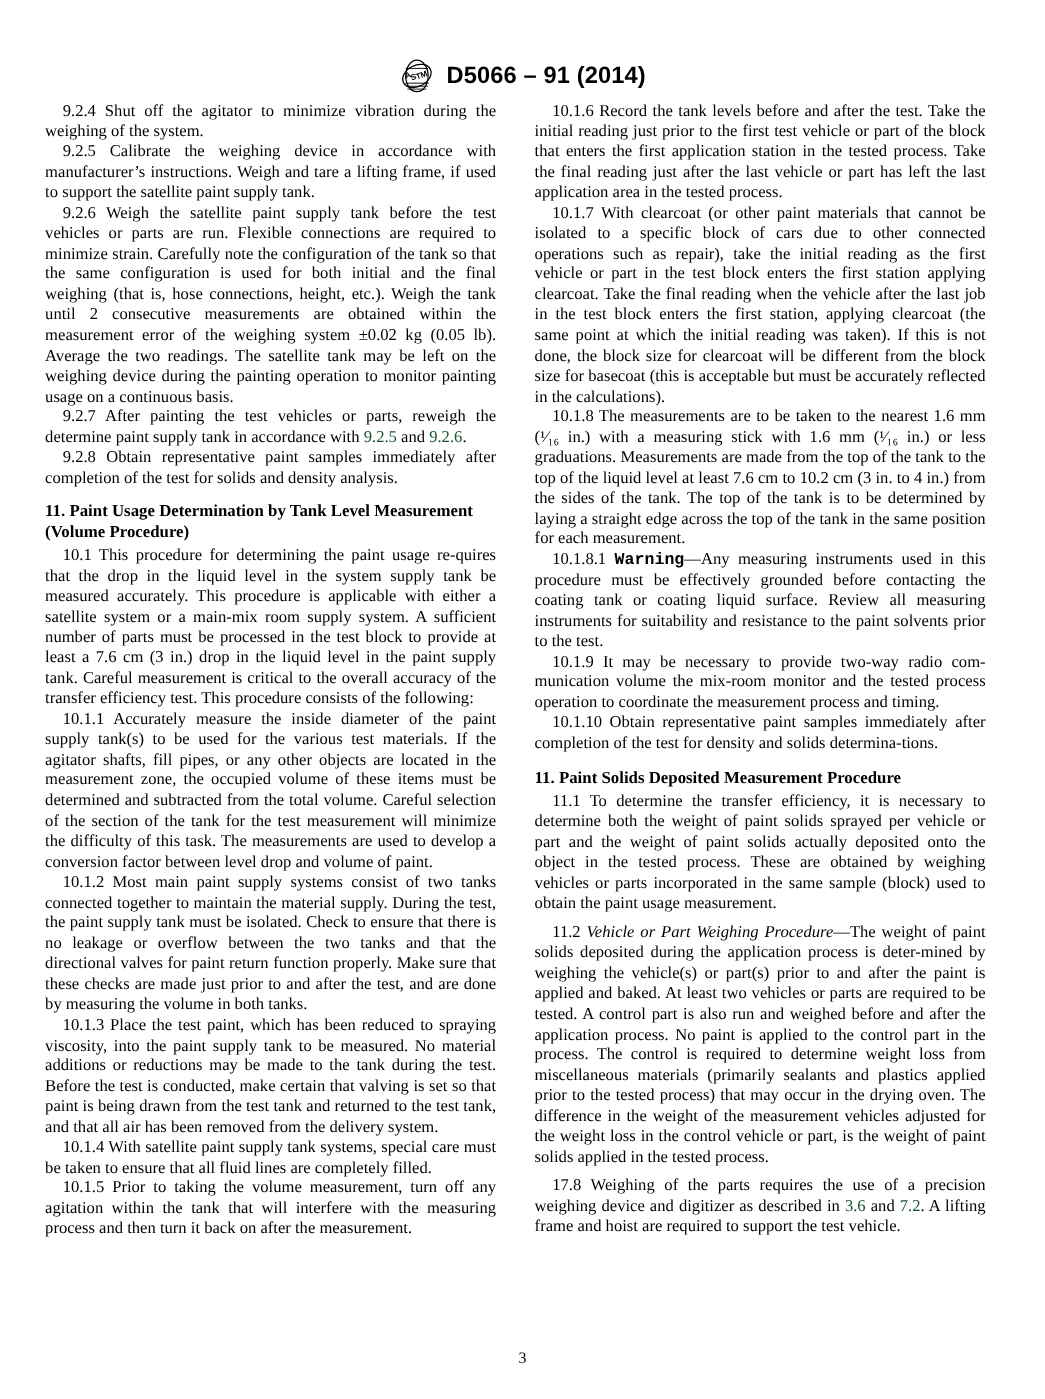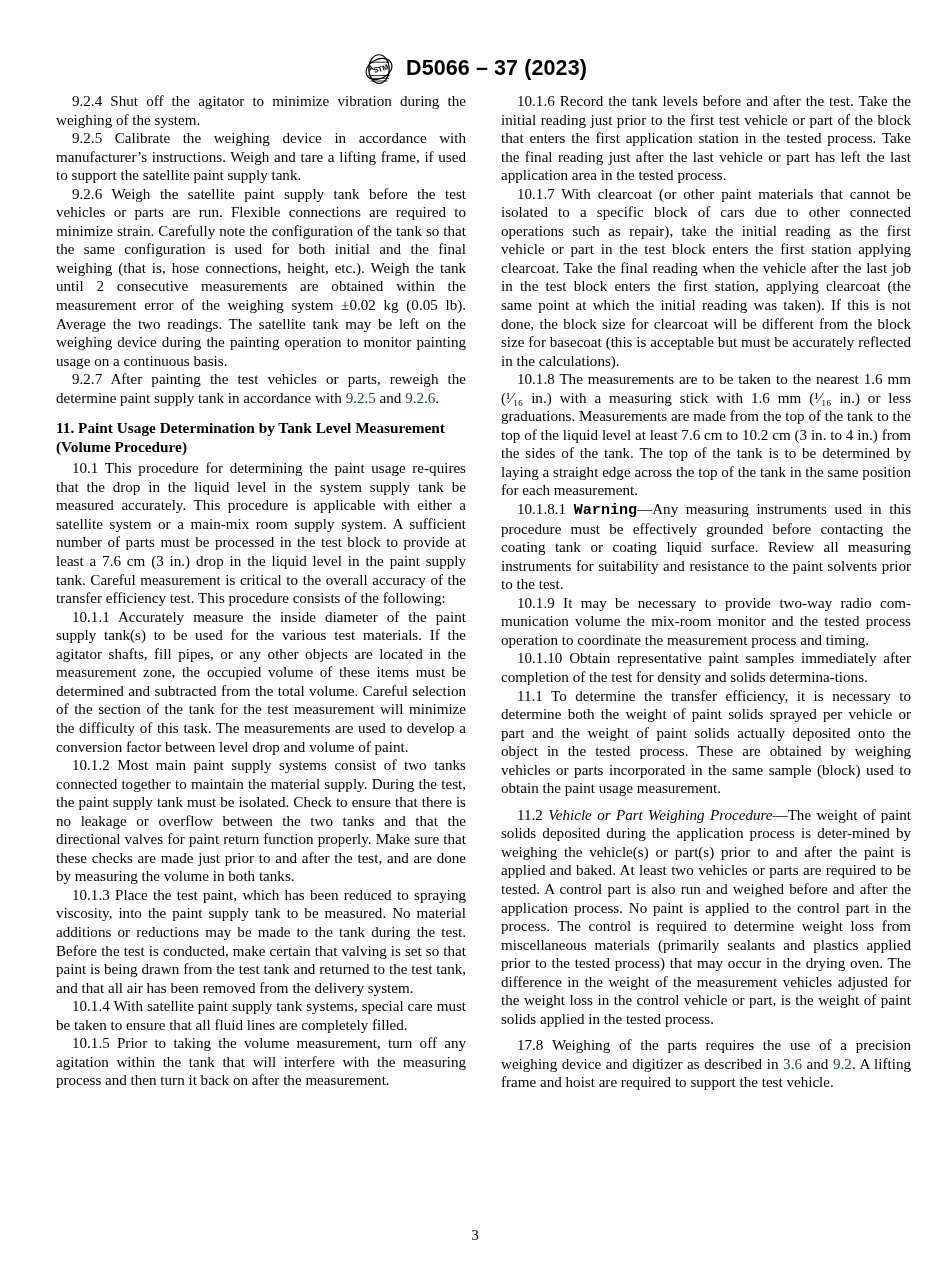--- a/index.html
+++ b/index.html
@@ -47,21 +47,21 @@
     font-weight: bold;
     font-size: 21.5px;
     letter-spacing: 0.1px;
     white-space: nowrap;
   }
 
   
   .columns {
     position: absolute;
     top: 92px;
-    left: 56px;
+    left: 41px;
     width: 854px;
     display: flex;
     gap: 35px;
   }
   .col {
     width: 410px;
     flex: 0 0 410px;
   }
 
   p {
@@ -128,35 +128,36 @@
           <path d="M7.4 28.0 H24.6" stroke-width="0.8"></path>
         </g>
         <g fill="#000000" font-family="Liberation Sans, sans-serif" font-size="7.4" font-weight="bold">
           <text x="6.2" y="18.6" transform="rotate(-20 6.2 18.6)">A</text>
           <text x="11.4" y="20.1" transform="rotate(-20 11.4 20.1)">S</text>
           <text x="16.0" y="19.2" transform="rotate(-20 16.0 19.2)">T</text>
           <text x="20.2" y="18.0" transform="rotate(-20 20.2 18.0)">M</text>
         </g>
       </svg>
     </span>
-    <span class="header-title">D5066 – 37 (2023)</span>
+    <span class="header-title">D5066 – 91 (2014)</span>
   </div>
 
   <div class="columns">
 
     <div class="col">
 
       <p class="indent">9.2.4  Shut off the agitator to minimize vibration during the weighing of the system.</p>
 
       <p class="indent">9.2.5  Calibrate the weighing device in accordance with manufacturer’s instructions. Weigh and tare a lifting frame, if used to support the satellite paint supply tank.</p>
 
       <p class="indent">9.2.6  Weigh the satellite paint supply tank before the test vehicles or parts are run. Flexible connections are required to minimize strain. Carefully note the configuration of the tank so that the same configuration is used for both initial and the final weighing (that is, hose connections, height, etc.). Weigh the tank until 2 consecutive measurements are obtained within the measurement error of the weighing system ±0.02 kg (0.05 lb). Average the two readings. The satellite tank may be left on the weighing device during the painting operation to monitor painting usage on a continuous basis.</p>
 
       <p class="indent"><span>9.2.7  After painting the test vehicles or parts, reweigh the determine paint supply tank in accordance with </span><span class="xref">9.2.5</span><span> and </span><span class="xref">9.2.6</span><span>.</span></p>
 
+      <p class="indent">9.2.8  Obtain representative paint samples immediately after completion of the test for solids and density analysis.</p>
 
       <h2 class="section-head">11.  Paint Usage Determination by Tank Level Measurement (Volume Procedure)</h2>
 
       <p class="indent">10.1  This procedure for determining the paint usage re-quires that the drop in the liquid level in the system supply tank be measured accurately. This procedure is applicable with either a satellite system or a main-mix room supply system. A sufficient number of parts must be processed in the test block to provide at least a 7.6 cm (3 in.) drop in the liquid level in the paint supply tank. Careful measurement is critical to the overall accuracy of the transfer efficiency test. This procedure consists of the following:</p>
 
       <p class="indent">10.1.1  Accurately measure the inside diameter of the paint supply tank(s) to be used for the various test materials. If the agitator shafts, fill pipes, or any other objects are located in the measurement zone, the occupied volume of these items must be determined and subtracted from the total volume. Careful selection of the section of the tank for the test measurement will minimize the difficulty of this task. The measurements are used to develop a conversion factor between level drop and volume of paint.</p>
 
       <p class="indent">10.1.2  Most main paint supply systems consist of two tanks connected together to maintain the material supply. During the test, the paint supply tank must be isolated. Check to ensure that there is no leakage or overflow between the two tanks and that the directional valves for paint return function properly. Make sure that these checks are made just prior to and after the test, and are done by measuring the volume in both tanks.</p>
 
       <p class="indent">10.1.3 Place the test paint, which has been reduced to spraying viscosity, into the paint supply tank to be measured. No material additions or reductions may be made to the tank during the test. Before the test is conducted, make certain that valving is set so that paint is being drawn from the test tank and returned to the test tank, and that all air has been removed from the delivery system.</p>
@@ -174,25 +175,26 @@
       <p class="indent">10.1.7  With clearcoat (or other paint materials that cannot be isolated to a specific block of cars due to other connected operations such as repair), take the initial reading as the first vehicle or part in the test block enters the first station applying clearcoat. Take the final reading when the vehicle after the last job in the test block enters the first station, applying clearcoat (the same point at which the initial reading was taken). If this is not done, the block size for clearcoat will be different from the block size for basecoat (this is acceptable but must be accurately reflected in the calculations).</p>
 
       <p class="indent"><span>10.1.8  The measurements are to be taken to the nearest 1.6 mm (</span><span class="frac">¹⁄₁₆</span><span> in.) with a measuring stick with 1.6 mm (</span><span class="frac">¹⁄₁₆</span><span> in.) or less graduations. Measurements are made from the top of the tank to the top of the liquid level at least 7.6 cm to 10.2 cm (3 in. to 4 in.) from the sides of the tank. The top of the tank is to be determined by laying a straight edge across the top of the tank in the same position for each measurement.</span></p>
 
       <p class="indent"><span>10.1.8.1  </span><span class="bold">Warning</span><span>—Any measuring instruments used in this procedure must be effectively grounded before contacting the coating tank or coating liquid surface. Review all measuring instruments for suitability and resistance to the paint solvents prior to the test.</span></p>
 
       <p class="indent">10.1.9  It may be necessary to provide two-way radio com-munication volume the mix-room monitor and the tested process operation to coordinate the measurement process and timing.</p>
 
       <p class="indent">10.1.10  Obtain representative paint samples immediately after completion of the test for density and solids determina-tions.</p>
 
+      <h2 class="section-head tight">11.  Paint Solids Deposited Measurement Procedure</h2>
 
       <p class="indent">11.1  To determine the transfer efficiency, it is necessary to determine both the weight of paint solids sprayed per vehicle or part and the weight of paint solids actually deposited onto the object in the tested process. These are obtained by weighing vehicles or parts incorporated in the same sample (block) used to obtain the paint usage measurement.</p>
 
       <p class="indent gap-before"><span>11.2  </span><span class="ital">Vehicle or Part Weighing Procedure</span><span>—The weight of paint solids deposited during the application process is deter-mined by weighing the vehicle(s) or part(s) prior to and after the paint is applied and baked. At least two vehicles or parts are required to be tested. A control part is also run and weighed before and after the application process. No paint is applied to the control part in the process. The control is required to determine weight loss from miscellaneous materials (primarily sealants and plastics applied prior to the tested process) that may occur in the drying oven. The difference in the weight of the measurement vehicles adjusted for the weight loss in the control vehicle or part, is the weight of paint solids applied in the tested process.</span></p>
 
-      <p class="indent gap-before"><span>17.8  Weighing of the parts requires the use of a precision weighing device and digitizer as described in </span><span class="xref">3.6</span><span> and </span><span class="xref">9.2</span><span>. A lifting frame and hoist are required to support the test vehicle.</span></p>
+      <p class="indent gap-before"><span>17.8  Weighing of the parts requires the use of a precision weighing device and digitizer as described in </span><span class="xref">3.6</span><span> and </span><span class="xref">7.2</span><span>. A lifting frame and hoist are required to support the test vehicle.</span></p>
 
     </div>
   </div>
 
   <div class="page-number">3</div>
 
 </div>
 
 </body></html>

